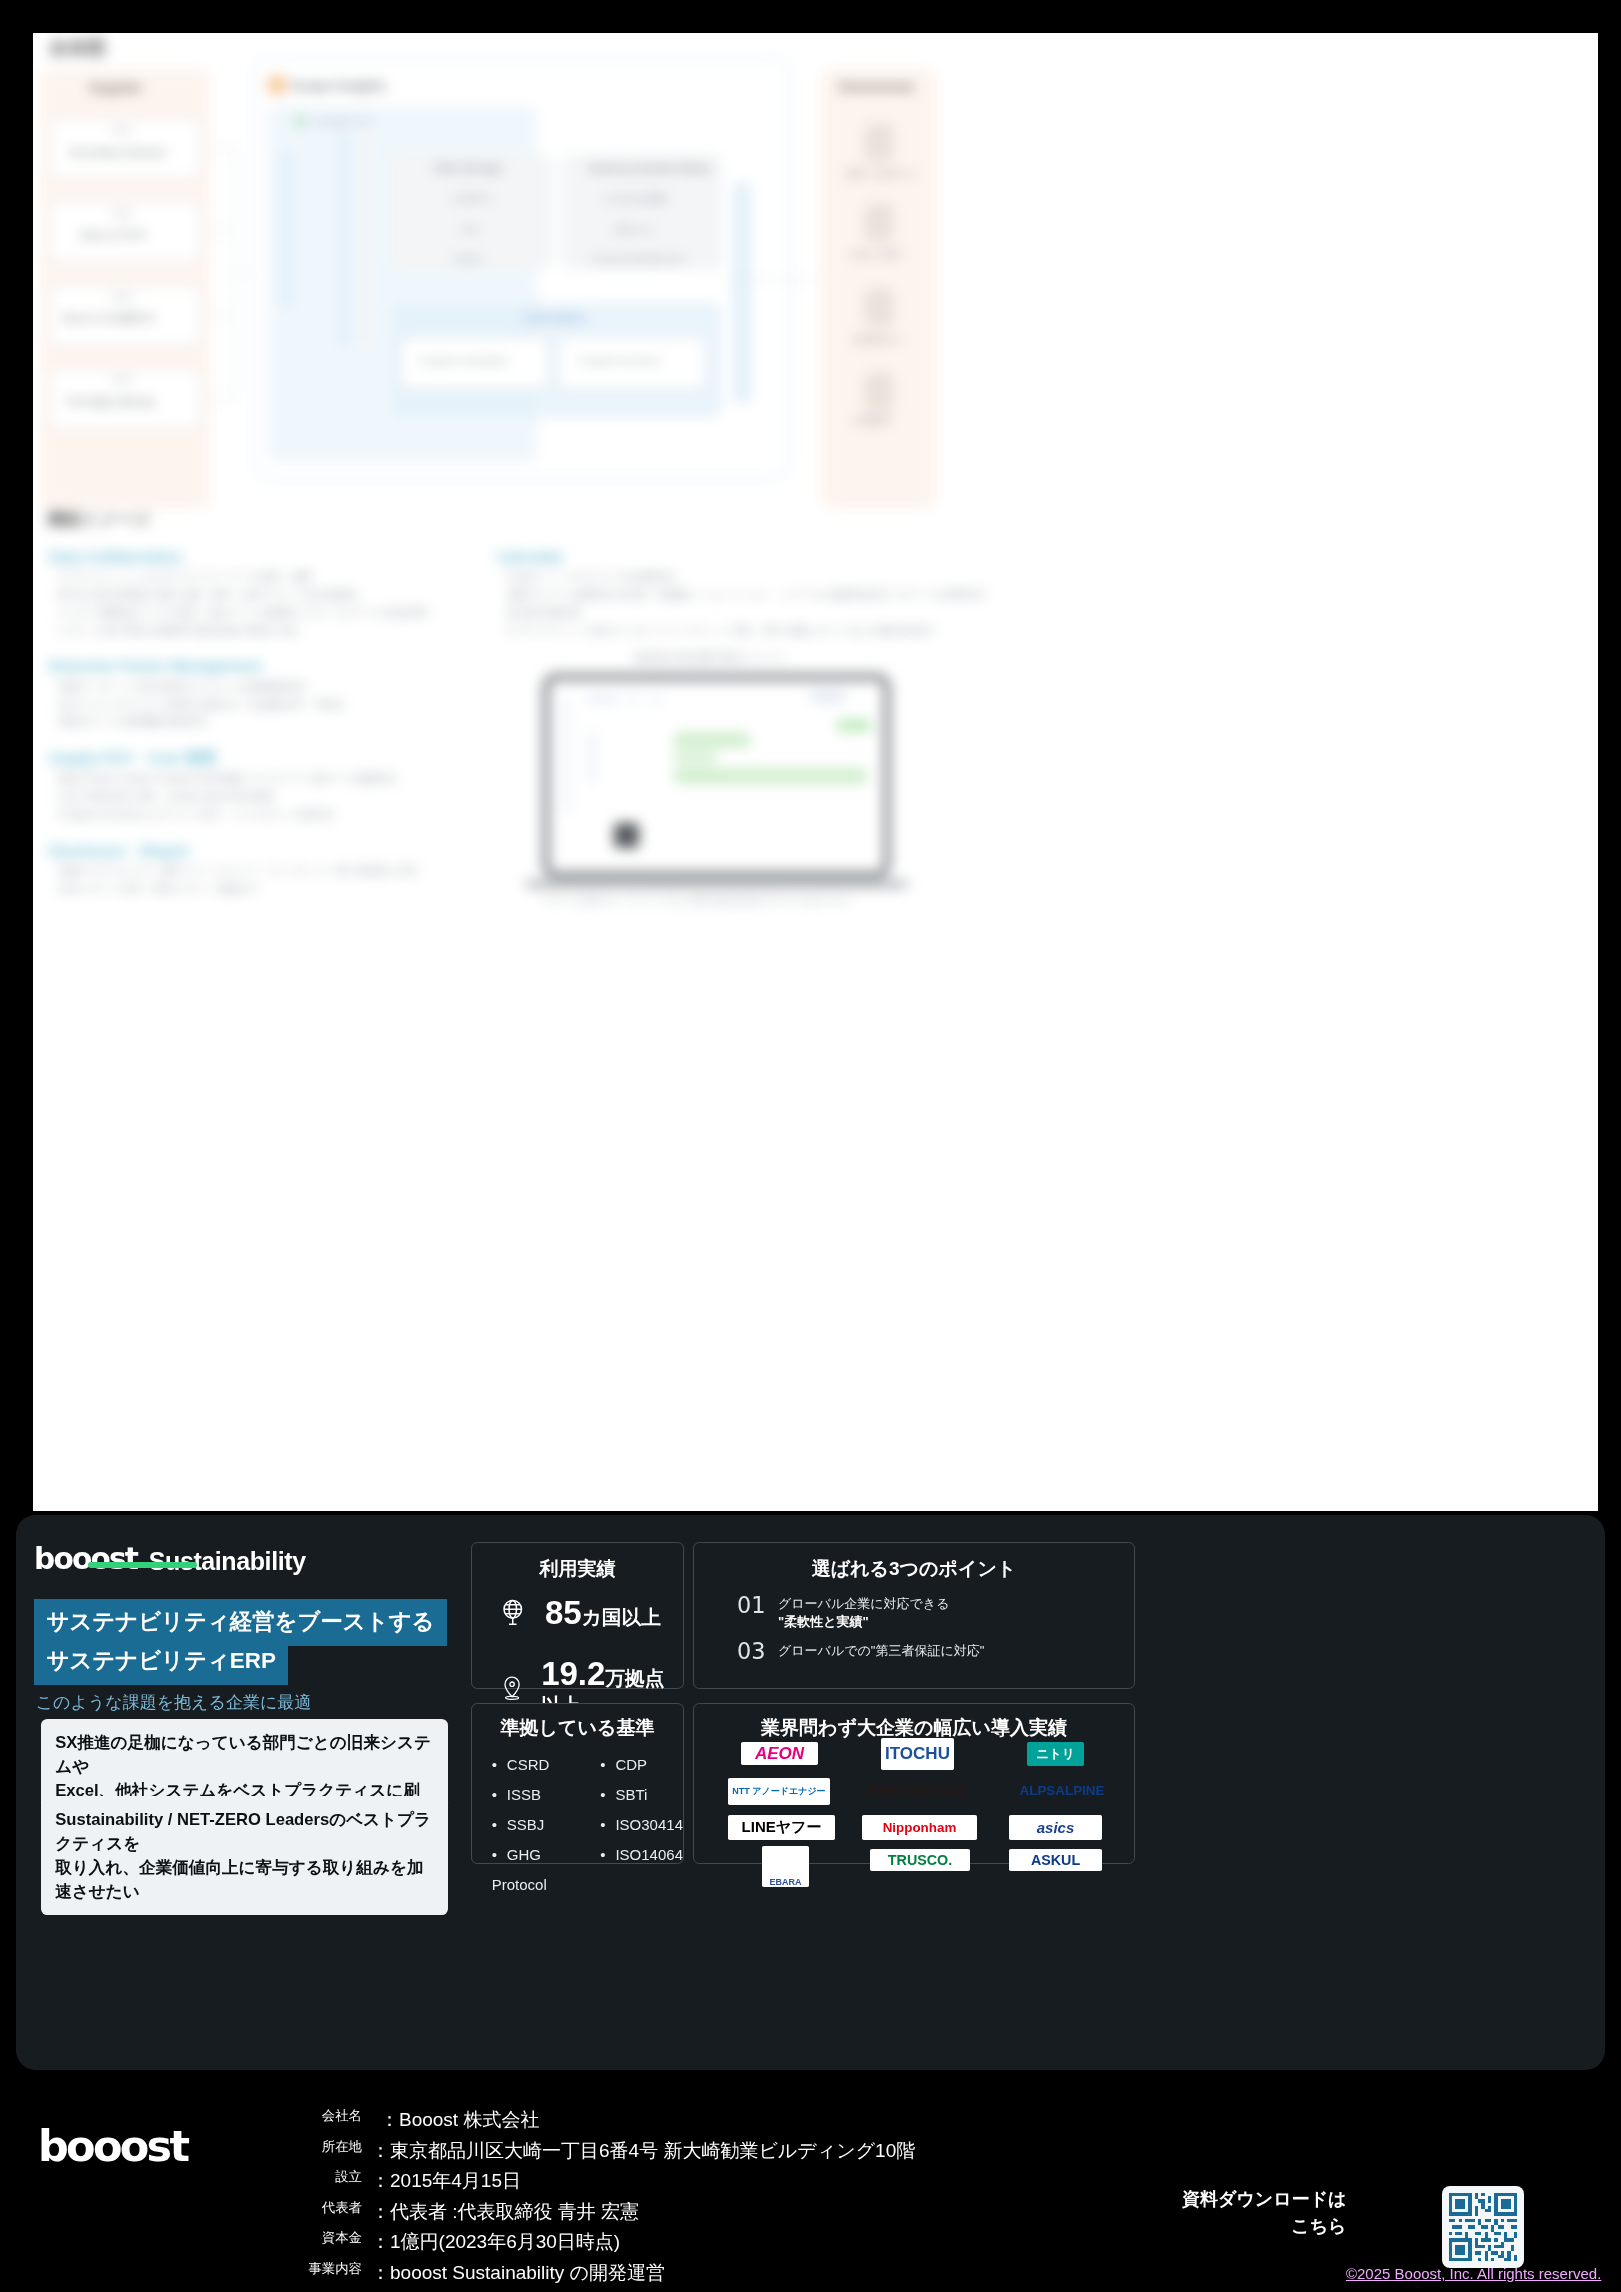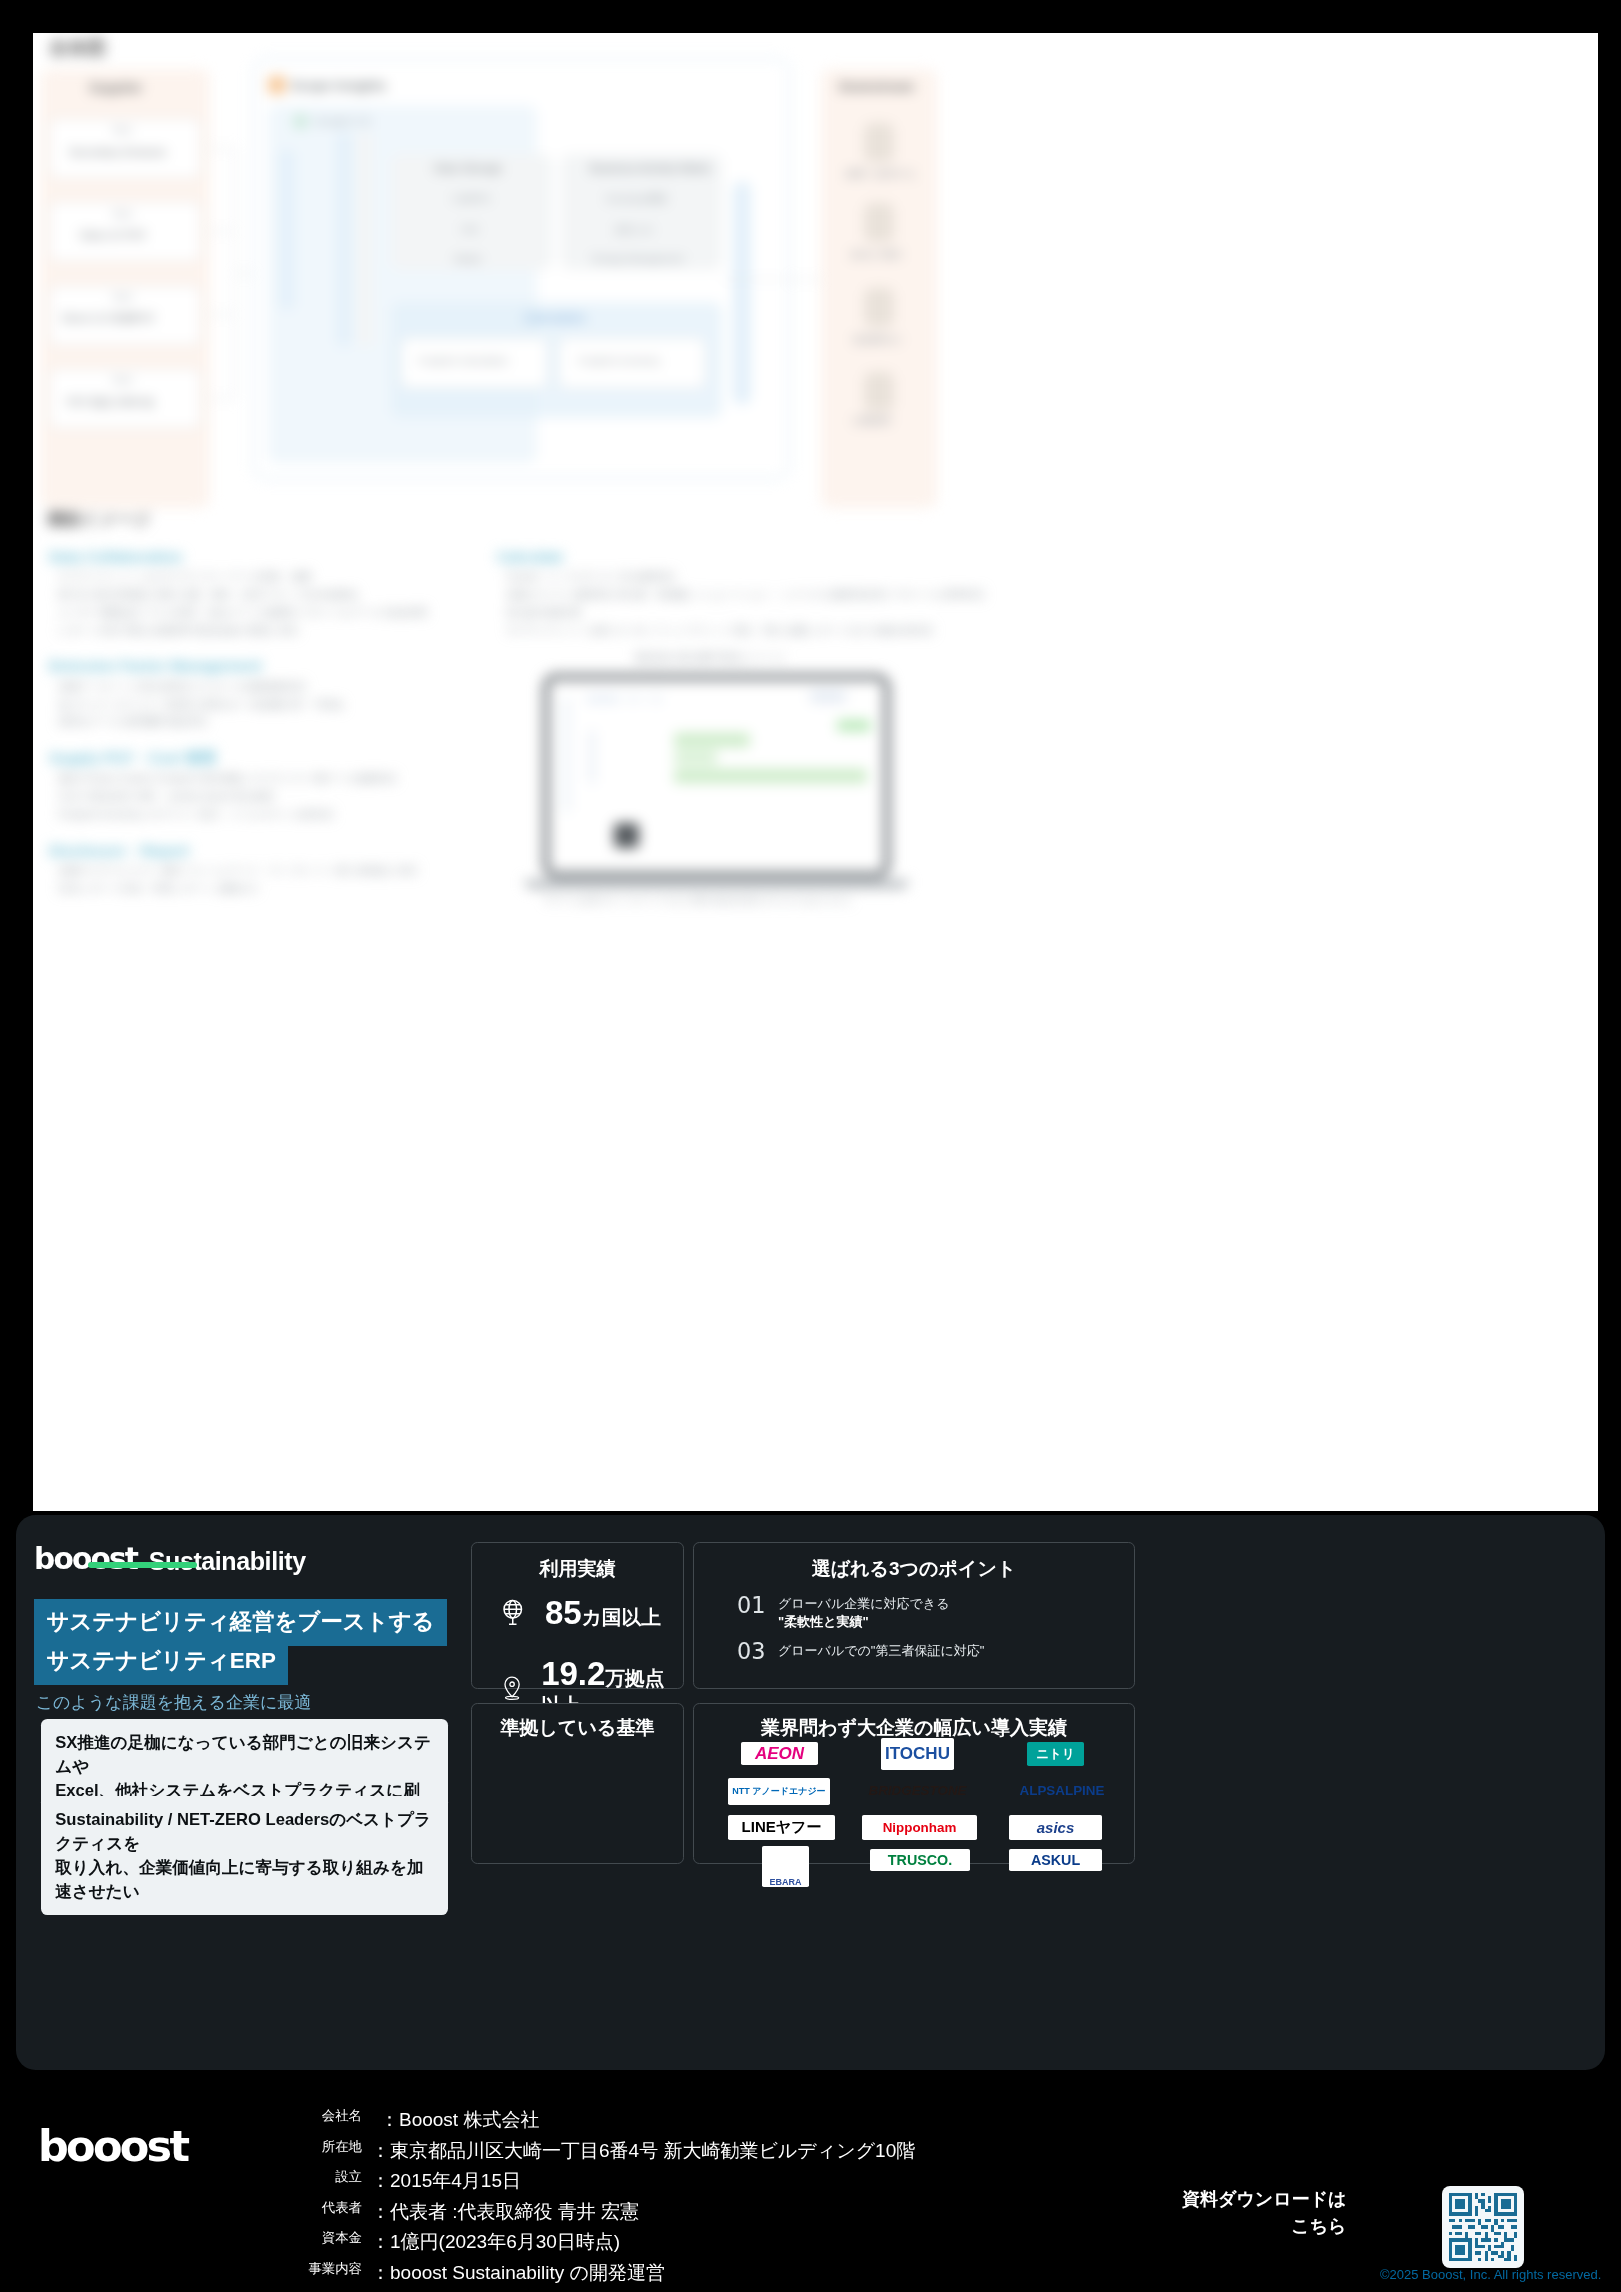--- a/index.html
+++ b/index.html
@@ -86,21 +86,21 @@
     font-weight:700; overflow:hidden;
   }
 
   
   #footer{
     position:absolute; left:0; top:2071px; width:1621px; height:222px; background:#000;
   }
   .foot-lbl{ color:#fff; font-size:13.4px; text-align:right; white-space:nowrap; }
   .foot-val{ color:#fff; font-size:19px; white-space:nowrap; }
   .dl-text{ color:#fff; font-size:18px; font-weight:700; text-align:right; line-height:1.5; }
-  .copyright{ color:#0369a1; font-size:13px; }
+  .copyright{ color:#f0abfc; font-size:15px;text-decoration:underline; }
   .qr{ width:82px; height:82px; background:#f4f8fa; border-radius:8px; padding:7.2px; }
 </style>
 </head>
 <body>
 
 <div id="top-panel">
   <div class="blurwrap">
 
     <div class="b-title" style="left:16px;top:1.8px;font-size:19px;">全体図</div>
 
@@ -292,20 +292,34 @@
 
 
     <div style="display:flex;gap:12.5px;margin:7.2px 0 0 43px;align-items:center;">
       <span class="pt-num">03</span>
       <div class="pt-l1">グローバルでの"第三者保証に対応"</div>
     </div>
   </div>
 
   <div class="card" style="left:455px;top:188px;width:213px;height:161px;">
     <div class="card-title" style="margin-top:10.7px;">準拠している基準</div>
+    <div style="display:flex;margin:9px 0 0 19.7px;gap:19.7px;">
+      <div>
+        <div class="std-item">CSRD</div>
+        <div class="std-item">ISSB</div>
+        <div class="std-item">SSBJ</div>
+        <div class="std-item">GHG Protocol</div>
+      </div>
+      <div>
+        <div class="std-item">CDP</div>
+        <div class="std-item">SBTi</div>
+        <div class="std-item">ISO30414</div>
+        <div class="std-item">ISO14064</div>
+      </div>
+    </div>
   </div>
 
   <div class="card" style="left:677px;top:188px;width:442px;height:161px;">
     <div class="card-title" style="margin-top:10.7px;">業界問わず大企業の幅広い導入実績</div>
 
     <div style="position:absolute;left:0;top:38px;width:442px;height:118px;">
 
       <div class="logo-chip" style="position:absolute;left:47px;top:0;width:77px;height:23px;font-style:italic;font-size:17px;color:#e4007f;">AEON</div>
       <div class="logo-chip" style="position:absolute;left:187px;top:-3.6px;width:73px;height:32px;font-size:17px;color:#1b4fa0;">ITOCHU</div>
       <div class="logo-chip" style="position:absolute;left:333px;top:0;width:57px;height:24px;font-size:12.5px;color:#fff;background:#00a29a;">ニトリ</div>

